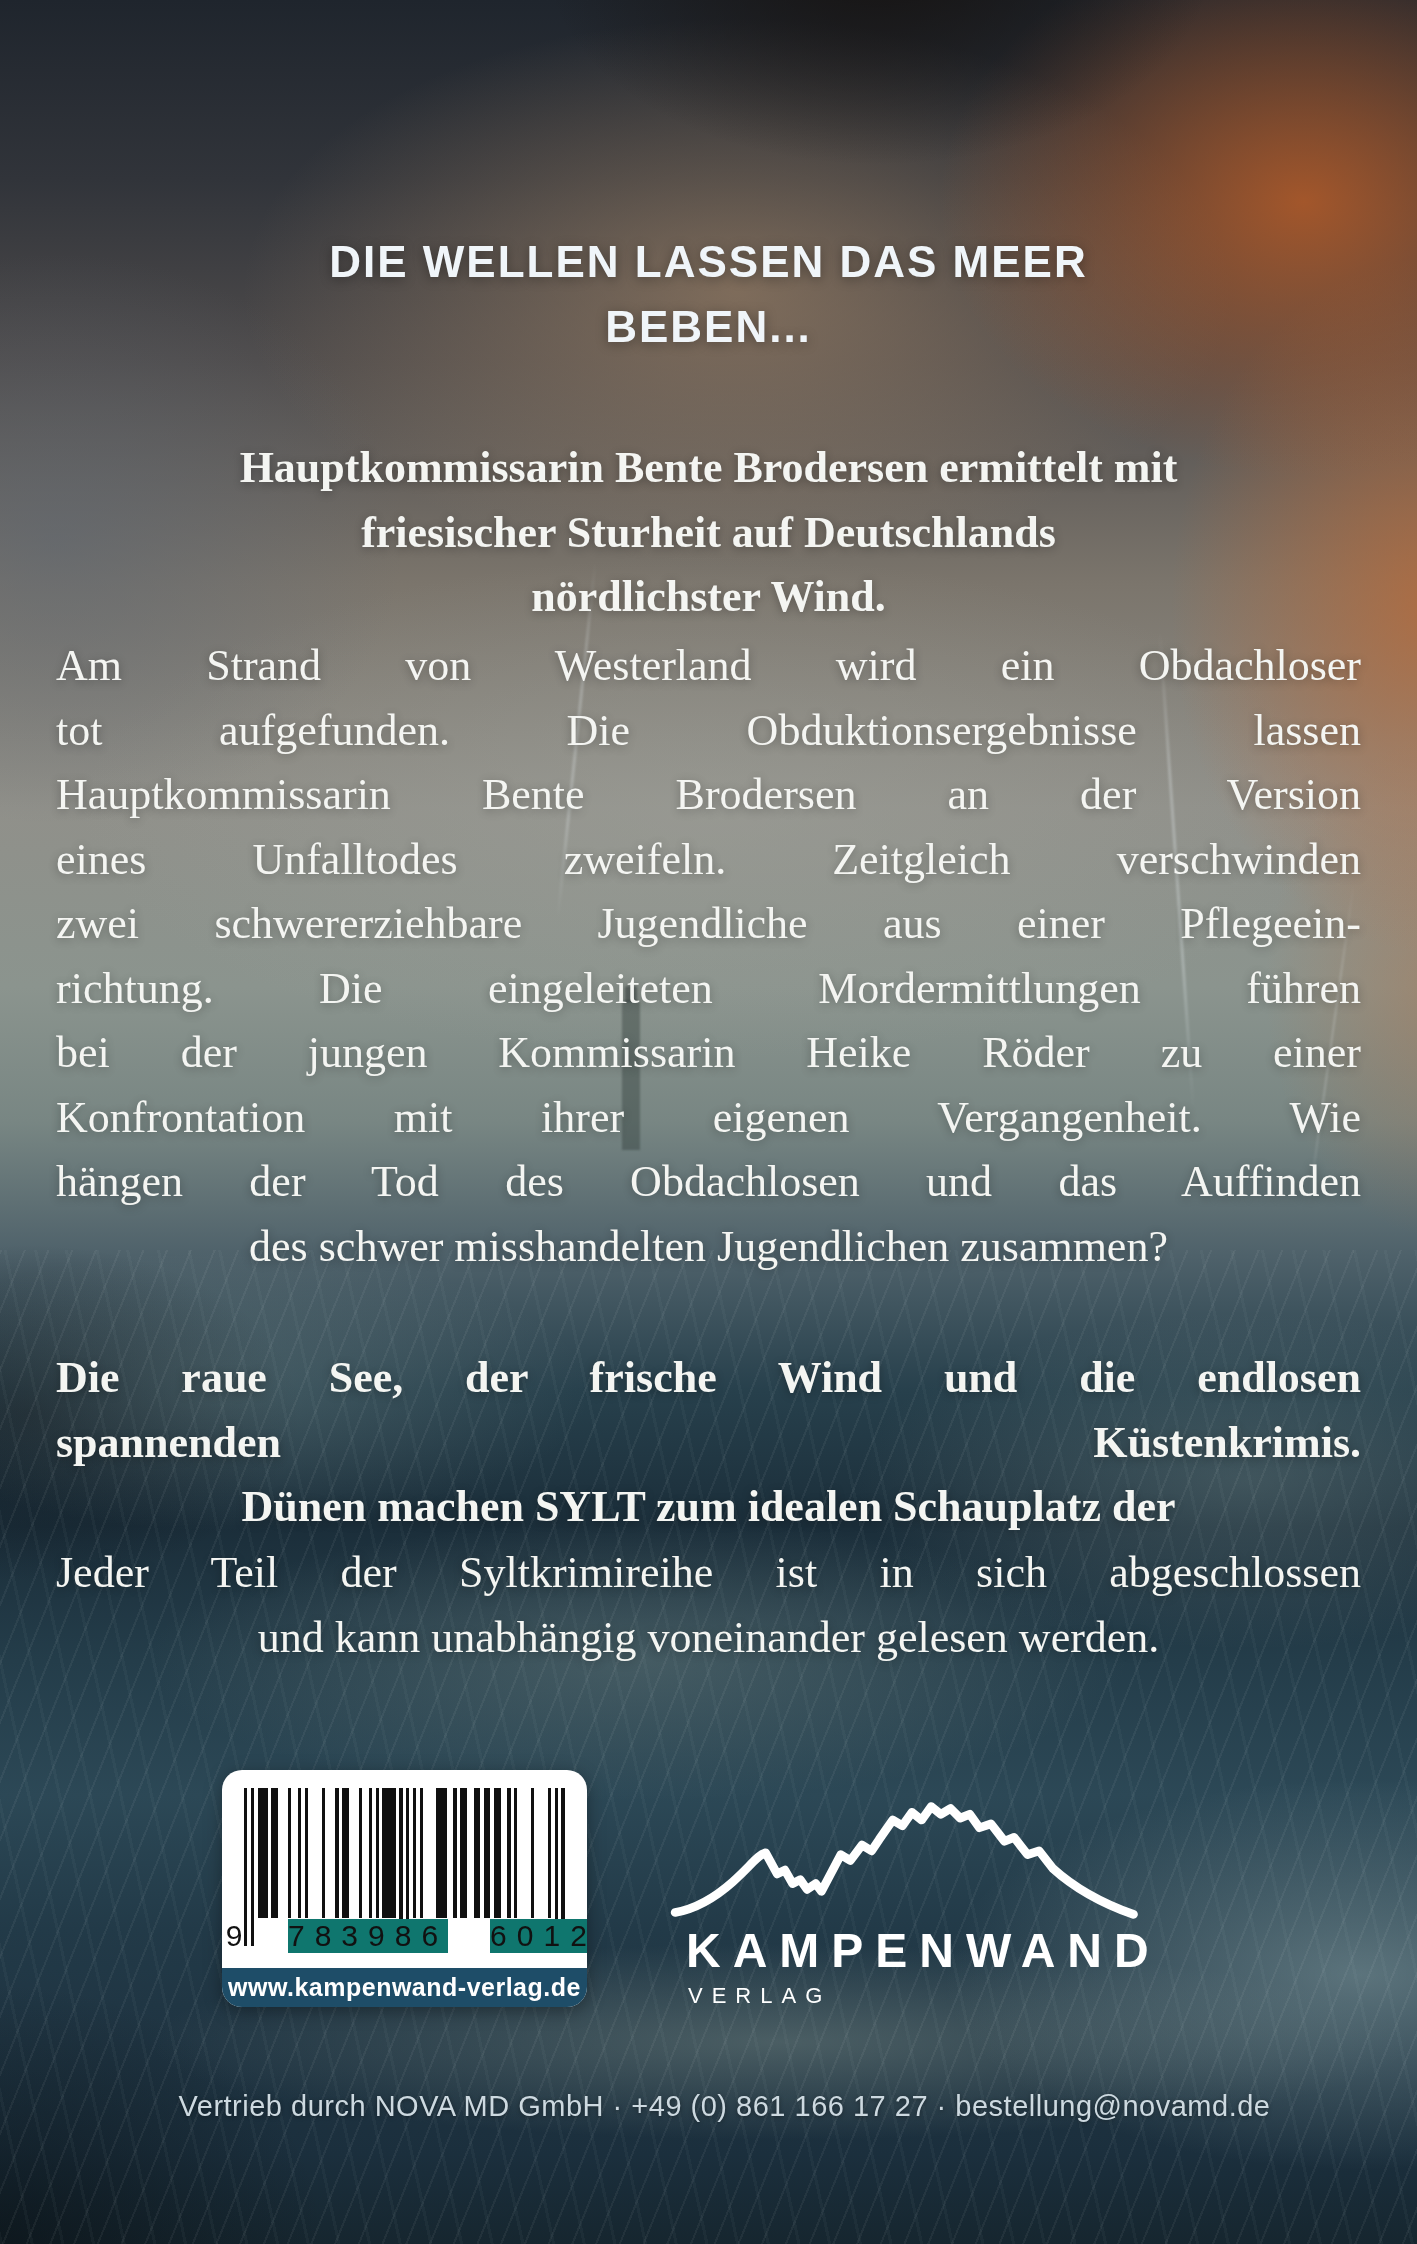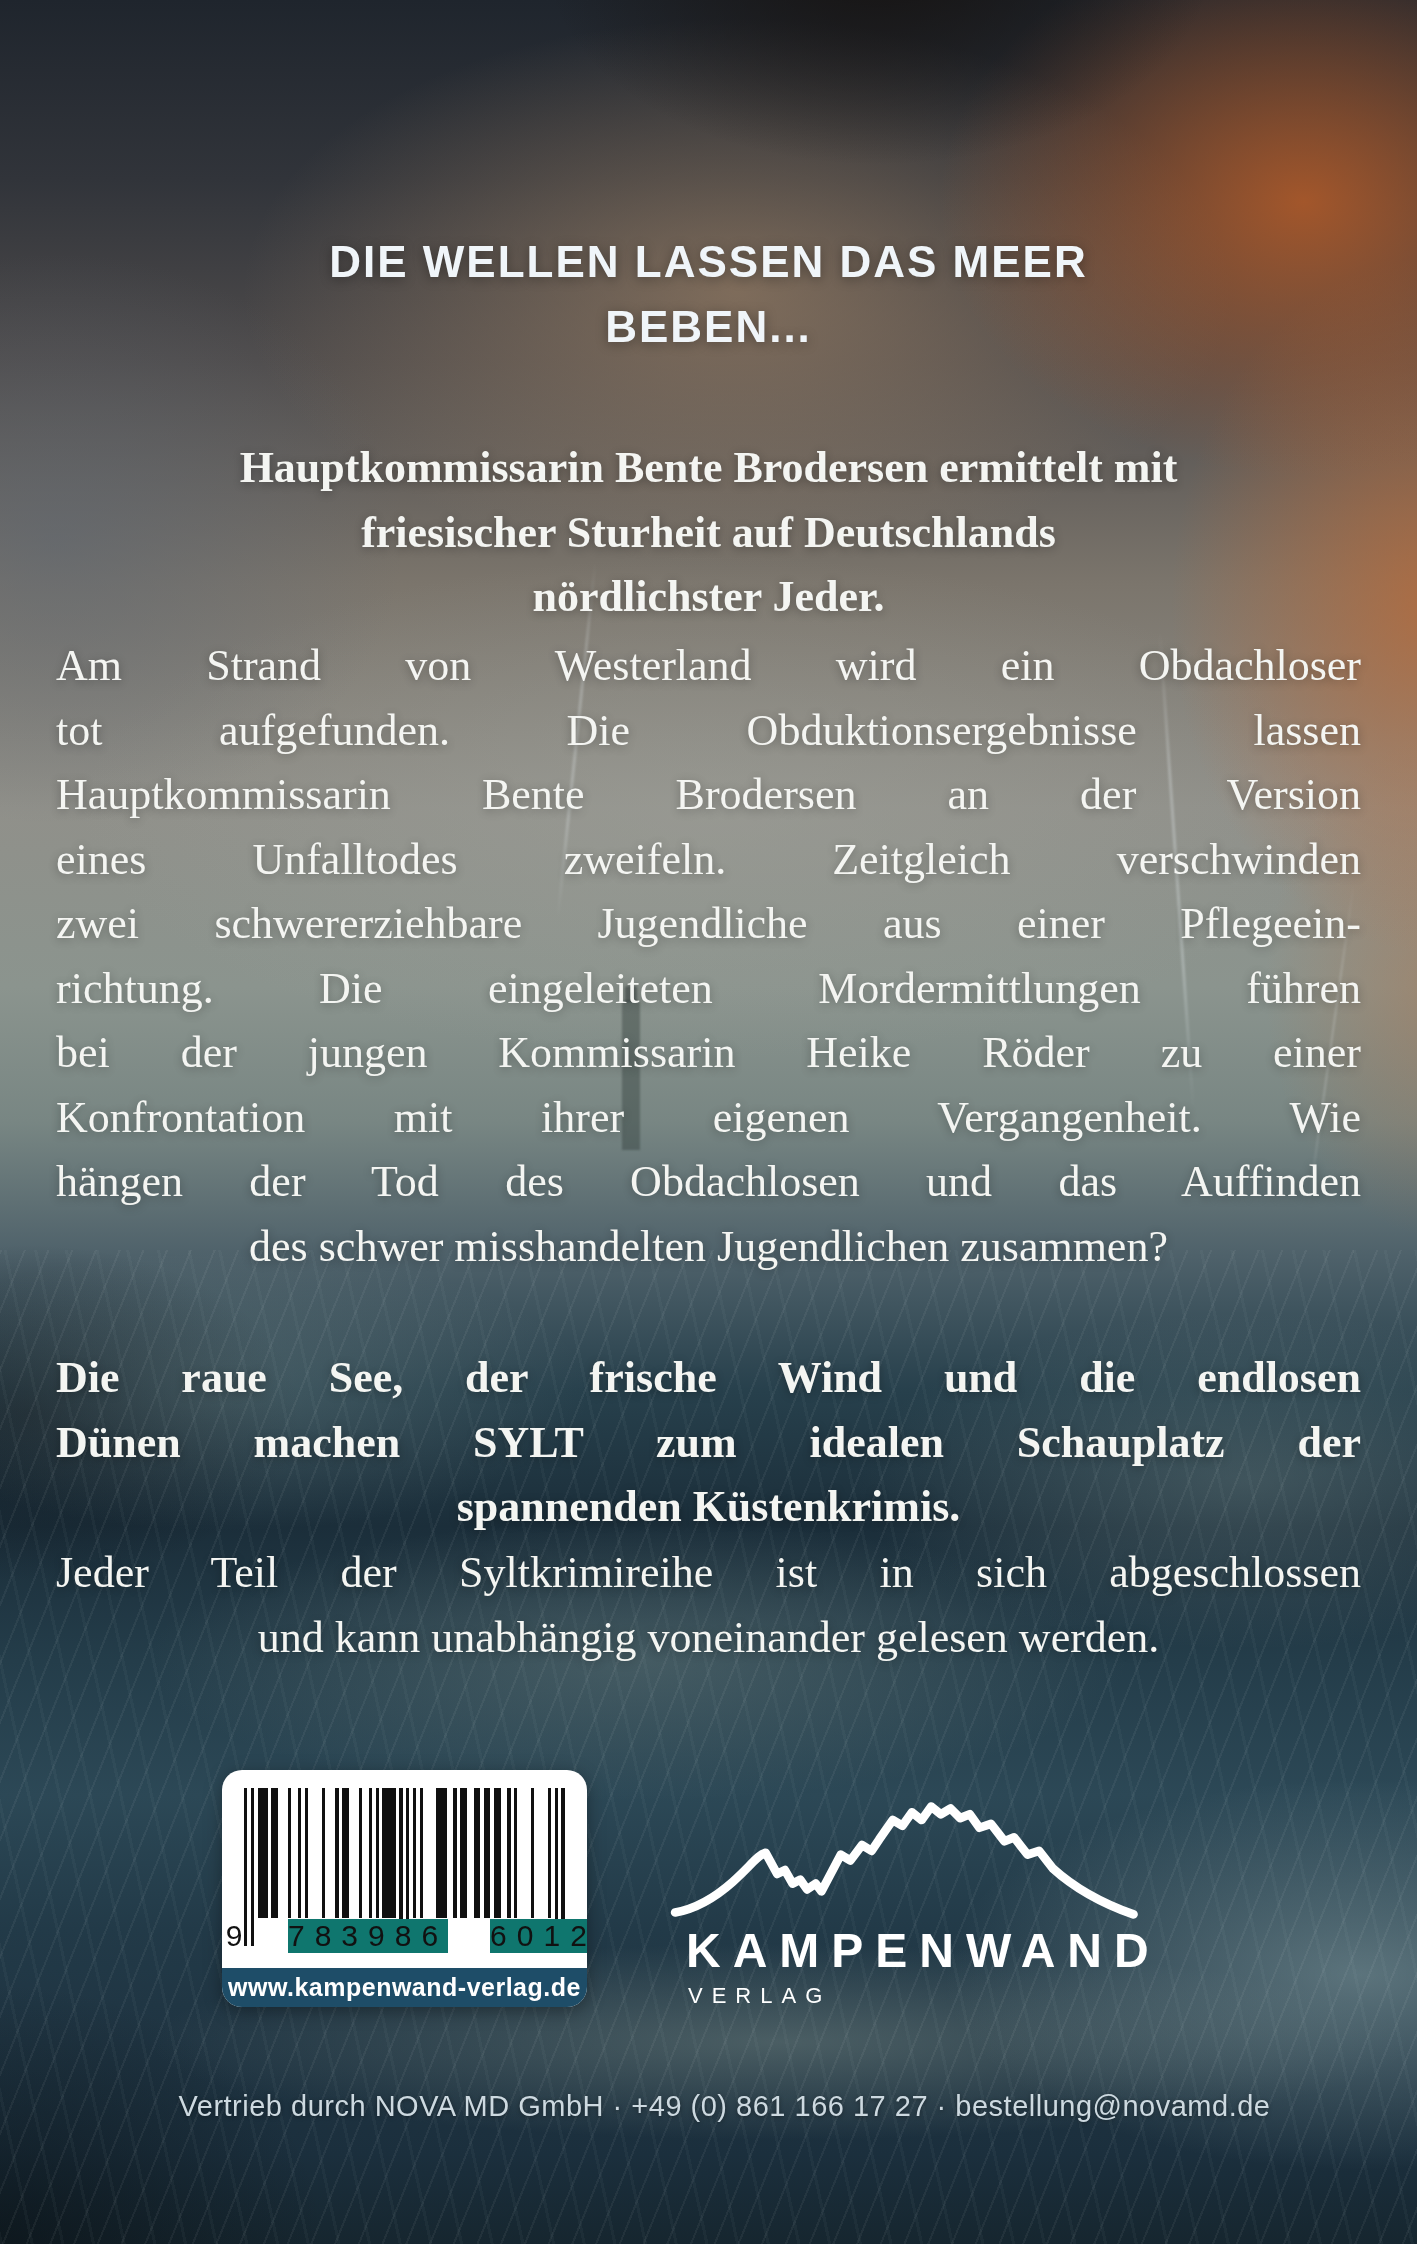--- a/index.html
+++ b/index.html
@@ -104,40 +104,40 @@
   <div class="lighthouse"></div>
 
   <div class="tagline" style="color: rgb(240, 245, 249);">
       <div class="tline">DIE WELLEN LASSEN DAS MEER</div>
       <div class="tline">BEBEN...</div>
     </div>
 
   <div class="textblock block-center bold intro" style="color: rgb(244, 245, 242);">
       <div class="tline">Hauptkommissarin Bente Brodersen ermittelt mit</div>
       <div class="tline">friesischer Sturheit auf Deutschlands</div>
-      <div class="tline">nördlichster Jeder.</div>
+      <div class="tline">nördlichster Wind.</div>
     </div>
 
   <div class="textblock block-justify synopsis" style="color: rgb(244, 245, 242);">
       <div class="tline">Am Strand von Westerland wird ein Obdachloser</div>
       <div class="tline">tot aufgefunden. Die Obduktionsergebnisse lassen</div>
       <div class="tline">Hauptkommissarin Bente Brodersen an der Version</div>
       <div class="tline">eines Unfalltodes zweifeln. Zeitgleich verschwinden</div>
       <div class="tline">zwei schwererziehbare Jugendliche aus einer Pflegeein-</div>
       <div class="tline">richtung. Die eingeleiteten Mordermittlungen führen</div>
       <div class="tline">bei der jungen Kommissarin Heike Röder zu einer</div>
       <div class="tline">Konfrontation mit ihrer eigenen Vergangenheit. Wie</div>
       <div class="tline">hängen der Tod des Obdachlosen und das Auffinden</div>
       <div class="tline">des schwer misshandelten Jugendlichen zusammen?</div>
     </div>
 
   <div class="textblock block-justify bold outro" style="color: rgb(244, 245, 242);">
       <div class="tline">Die raue See, der frische Wind und die endlosen</div>
+      <div class="tline">spannenden Küstenkrimis.</div>
       <div class="tline">Dünen machen SYLT zum idealen Schauplatz der</div>
-      <div class="tline">spannenden Küstenkrimis.</div>
     </div>
 
   <div class="textblock block-justify series" style="color: rgb(244, 245, 242);">
       <div class="tline">Jeder Teil der Syltkrimireihe ist in sich abgeschlossen</div>
       <div class="tline">und kann unabhängig voneinander gelesen werden.</div>
     </div>
 
   <div class="barcode-card">
     <div class="bars">
         <div class="module on guard"></div>

